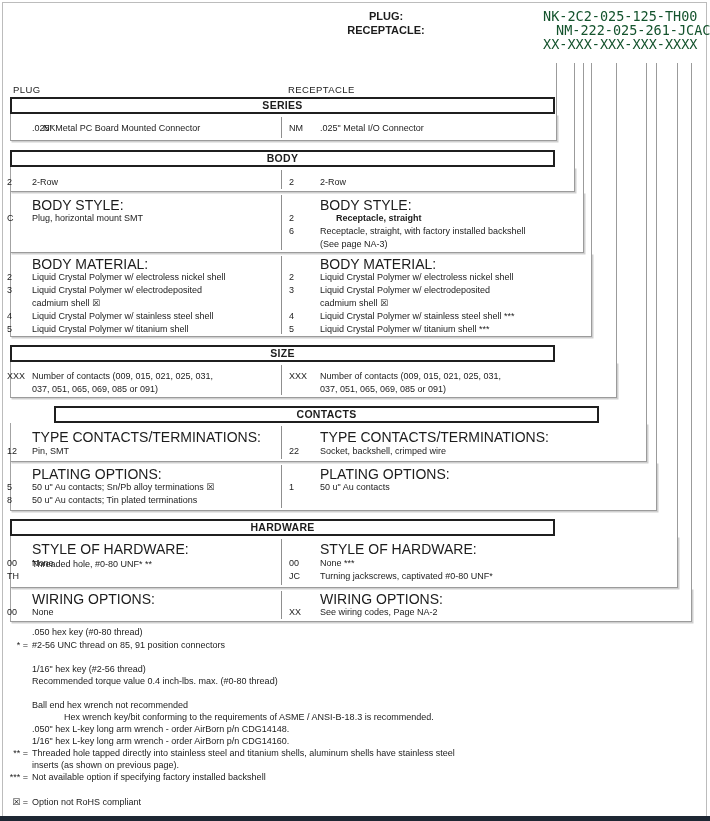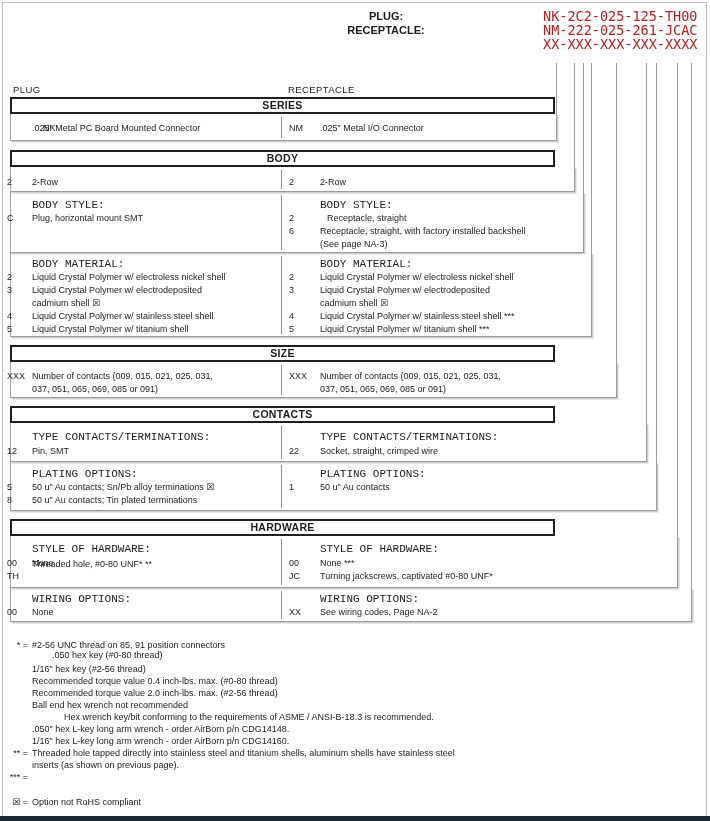--- a/index.html
+++ b/index.html
@@ -2,52 +2,52 @@
 <html><head>
 <meta charset="utf-8">
 <style>
   html,body{margin:0;padding:0;background:#ffffff;}
   .page{
     position:relative;width:710px;height:821px;background:#ffffff;overflow:hidden;
     font-family:"Liberation Sans","DejaVu Sans",sans-serif;color:#1c1c1c;
   }
   .page-frame{position:absolute;left:2px;top:2px;right:3px;bottom:2px;border:1px solid #bcbcbc;}
   .pn-label{position:absolute;left:330px;width:112px;text-align:center;font-weight:bold;font-size:11px;line-height:14px;white-space:nowrap;}
-  .pn-value{position:absolute;left:543px;font-family:"DejaVu Sans Mono","Liberation Mono",monospace;font-size:13.5px;line-height:14px;letter-spacing:0px;color:#b91c1c;white-space:nowrap;}
+  .pn-value{position:absolute;left:543px;font-family:"DejaVu Sans Mono","Liberation Mono",monospace;font-size:13.5px;line-height:14px;letter-spacing:0px;color:#14532d;white-space:nowrap;}
   .col-label{position:absolute;font-size:9.5px;letter-spacing:0.4px;color:#222;white-space:nowrap;}
   .band{
     position:absolute;left:10px;width:545px;height:17px;box-sizing:border-box;
     border:2px solid #1f1f1f;background:#fff;text-align:center;
     font-weight:bold;font-size:10.5px;line-height:13px;letter-spacing:0.3px;z-index:3;
   }
   .subbox{
     position:absolute;box-sizing:border-box;background:transparent;z-index:1;
     border-left:1px solid #a3a3a3;border-right:1px solid #9b9b9b;border-bottom:1px solid #9b9b9b;
     box-shadow:1.5px 1.5px 0 #cfcfcf;
   }
   .riser{position:absolute;width:1px;background:#9b9b9b;z-index:0;}
   .vdiv{position:absolute;width:1px;background:#8f8f8f;z-index:2;}
   .opt-code{position:absolute;font-size:9px;line-height:13px;white-space:nowrap;z-index:2;}
   .opt-text{position:absolute;font-size:9px;line-height:13px;white-space:nowrap;z-index:2;}
-  .sub-head{position:absolute;font-size:11px;line-height:13px;white-space:nowrap;z-index:2;font-family:Liberation Mono, monospace;}
+  .sub-head{position:absolute;font-size:14px;line-height:13px;white-space:nowrap;z-index:2;}
   .fnote{position:absolute;left:4px;display:flex;font-size:9px;line-height:12px;white-space:nowrap;}
   .fmark{width:24px;text-align:right;white-space:pre;}
   .ftext{margin-left:4px;white-space:pre;}
   .footer-bar{position:absolute;left:0;top:816px;width:710px;height:5px;}
 </style>
 </head>
 <body>
 
 <div class="page">
   <div class="page-frame"></div>
 
   <div class="pn-label" style="top:9px;">PLUG:</div>
   <div class="pn-value" style="top:9px;">NK-2C2-025-125-TH00</div>
   <div class="pn-label" style="top:23px;">RECEPTACLE:</div>
-  <div class="pn-value" style="top:23px;">NM-222-025-261-JCAC</div>
+  <div class="pn-value" style="top:23px;margin-left:13px;">NM-222-025-261-JCAC</div>
   <div class="pn-value" style="top:37px;">XX-XXX-XXX-XXX-XXXX</div>
 
   <div class="col-label" style="left:13px;top:84px;">PLUG</div>
   <div class="col-label" style="left:288px;top:84px;">RECEPTACLE</div>
 
   <div id="sections">
       <div class="band" style="top: 97px; border-color: rgb(31, 31, 31); text-align: center;">SERIES</div>
       <div class="subbox" style="left: 10px; top: 114px; width: 547px; height: 27px;"></div>
       <div class="riser" style="left: 556px; top: 63px; height: 51px; background: rgb(155, 155, 155);"></div>
       <div class="vdiv" style="left: 281px; top: 117px; height: 21px;"></div>
@@ -64,21 +64,21 @@
       <div class="opt-code" style="left: 289px; top: 176px;">2</div>
       <div class="opt-text" style="left: 320px; top: 176px;">2-Row</div>
       <div class="subbox" style="left: 10px; top: 192px; width: 574px; height: 61px;"></div>
       <div class="riser" style="left: 583px; top: 63px; height: 129px; background: rgb(155, 155, 155);"></div>
       <div class="vdiv" style="left: 281px; top: 195px; height: 55px;"></div>
       <div class="sub-head" style="left: 32px; top: 199px;">BODY STYLE:</div>
       <div class="opt-code" style="left: 7px; top: 212px;">C</div>
       <div class="opt-text" style="left: 32px; top: 212px;">Plug, horizontal mount SMT</div>
       <div class="sub-head" style="left: 320px; top: 199px;">BODY STYLE:</div>
       <div class="opt-code" style="left: 289px; top: 212px;">2</div>
-      <div class="opt-text" style="left: 327px; top: 212px;">Receptacle, straight</div>
+      <div class="opt-text" style="left: 336px; top: 212px; font-weight: bold;">Receptacle, straight</div>
       <div class="opt-code" style="left: 289px; top: 225px;">6</div>
       <div class="opt-text" style="left: 320px; top: 225px;">Receptacle, straight, with factory installed backshell</div>
       <div class="opt-text" style="left: 320px; top: 238px;">(See page NA-3)</div>
       <div class="subbox" style="left: 10px; top: 253px; width: 582px; height: 84px;"></div>
       <div class="riser" style="left: 591px; top: 63px; height: 190px; background: rgb(155, 155, 155);"></div>
       <div class="vdiv" style="left: 281px; top: 256px; height: 78px;"></div>
       <div class="sub-head" style="left: 32px; top: 258px;">BODY MATERIAL:</div>
       <div class="opt-code" style="left: 7px; top: 271px;">2</div>
       <div class="opt-text" style="left: 32px; top: 271px;">Liquid Crystal Polymer w/ electroless nickel shell</div>
       <div class="opt-code" style="left: 7px; top: 284px;">3</div>
@@ -101,30 +101,30 @@
       <div class="band" style="top: 345px; border-color: rgb(31, 31, 31);">SIZE</div>
       <div class="subbox" style="left: 10px; top: 362px; width: 607px; height: 36px;"></div>
       <div class="riser" style="left: 616px; top: 63px; height: 299px; background: rgb(155, 155, 155);"></div>
       <div class="vdiv" style="left: 281px; top: 365px; height: 30px;"></div>
       <div class="opt-code" style="left: 7px; top: 370px;">XXX</div>
       <div class="opt-text" style="left: 32px; top: 370px;">Number of contacts (009, 015, 021, 025, 031,</div>
       <div class="opt-text" style="left: 32px; top: 383px;">037, 051, 065, 069, 085 or 091)</div>
       <div class="opt-code" style="left: 289px; top: 370px;">XXX</div>
       <div class="opt-text" style="left: 320px; top: 370px;">Number of contacts (009, 015, 021, 025, 031,</div>
       <div class="opt-text" style="left: 320px; top: 383px;">037, 051, 065, 069, 085 or 091)</div>
-      <div class="band" style="top: 406px; border-color: rgb(31, 31, 31);">CONTACTS</div>
+      <div class="band" style="top: 406px; border-color: rgb(31, 31, 31); margin-left: 44px;">CONTACTS</div>
       <div class="subbox" style="left: 10px; top: 423px; width: 637px; height: 39px;"></div>
       <div class="riser" style="left: 646px; top: 63px; height: 360px; background: rgb(155, 155, 155);"></div>
       <div class="vdiv" style="left: 281px; top: 426px; height: 33px;"></div>
       <div class="sub-head" style="left: 32px; top: 431px;">TYPE CONTACTS/TERMINATIONS:</div>
       <div class="opt-code" style="left: 7px; top: 445px;">12</div>
       <div class="opt-text" style="left: 32px; top: 445px;">Pin, SMT</div>
       <div class="sub-head" style="left: 320px; top: 431px;">TYPE CONTACTS/TERMINATIONS:</div>
       <div class="opt-code" style="left: 289px; top: 445px;">22</div>
-      <div class="opt-text" style="left: 320px; top: 445px;">Socket, straight, crimped wire</div>
+      <div class="opt-text" style="left: 320px; top: 445px;">Socket, backshell, crimped wire</div>
       <div class="subbox" style="left: 10px; top: 462px; width: 647px; height: 49px;"></div>
       <div class="riser" style="left: 656px; top: 63px; height: 399px; background: rgb(155, 155, 155);"></div>
       <div class="vdiv" style="left: 281px; top: 465px; height: 43px;"></div>
       <div class="sub-head" style="left: 32px; top: 468px;">PLATING OPTIONS:</div>
       <div class="opt-code" style="left: 7px; top: 481px;">5</div>
       <div class="opt-text" style="left: 32px; top: 481px;">50 u" Au contacts; Sn/Pb alloy terminations  ☒</div>
       <div class="opt-code" style="left: 7px; top: 494px;">8</div>
       <div class="opt-text" style="left: 32px; top: 494px;">50 u" Au contacts; Tin plated terminations</div>
       <div class="sub-head" style="left: 320px; top: 468px;">PLATING OPTIONS:</div>
       <div class="opt-code" style="left: 289px; top: 481px;">1</div>
@@ -151,35 +151,34 @@
       <div class="opt-text" style="left: 32px; top: 606px;">None</div>
       <div class="sub-head" style="left: 320px; top: 593px;">WIRING OPTIONS:</div>
       <div class="opt-code" style="left: 289px; top: 606px;">XX</div>
       <div class="opt-text" style="left: 320px; top: 606px;">See wiring codes, Page NA-2</div>
     </div>
   <div id="footnotes">
       <div class="fnote" style="top: 639px;">
         <div class="fmark">* =</div>
         <div class="ftext">#2-56 UNC thread on 85, 91 position connectors</div>
       </div>
-      <div class="fnote" style="top: 649px; gap: 20px;">
+      <div class="fnote" style="top: 626px;">
         <div class="fmark"></div>
         <div class="ftext">.050 hex key (#0-80 thread)</div>
       </div>
       <div class="fnote" style="top: 663px;">
         <div class="fmark"></div>
         <div class="ftext">1/16" hex key (#2-56 thread)</div>
       </div>
       <div class="fnote" style="top: 675px;">
         <div class="fmark"></div>
         <div class="ftext">Recommended torque value 0.4 inch-lbs. max. (#0-80 thread)</div>
       </div>
       <div class="fnote" style="top: 687px;">
         <div class="fmark"></div>
-        <div class="ftext">Recommended torque value 2.0 inch-lbs. max. (#2-56 thread)</div>
       </div>
       <div class="fnote" style="top: 699px;">
         <div class="fmark"></div>
         <div class="ftext">Ball end hex wrench not recommended</div>
       </div>
       <div class="fnote" style="top: 711px; margin-left: 32px;">
         <div class="fmark"></div>
         <div class="ftext">Hex wrench key/bit conforming to the requirements of ASME / ANSI-B-18.3 is recommended.</div>
       </div>
       <div class="fnote" style="top: 723px;">
@@ -193,20 +192,21 @@
       <div class="fnote" style="top: 747px;">
         <div class="fmark">** =</div>
         <div class="ftext">Threaded hole tapped directly into stainless steel and titanium shells, aluminum shells have stainless steel</div>
       </div>
       <div class="fnote" style="top: 759px;">
         <div class="fmark"></div>
         <div class="ftext">inserts (as shown on previous page).</div>
       </div>
       <div class="fnote" style="top: 771px;">
         <div class="fmark">*** =</div>
+        <div class="ftext">Not available option if specifying factory installed backshell</div>
       </div>
       <div class="fnote" style="top: 796px;">
         <div class="fmark">☒ =</div>
         <div class="ftext">Option not RoHS compliant</div>
       </div>
     </div>
 
   <div class="footer-bar" style="background: rgb(30, 39, 51);"></div>
 </div>
 

